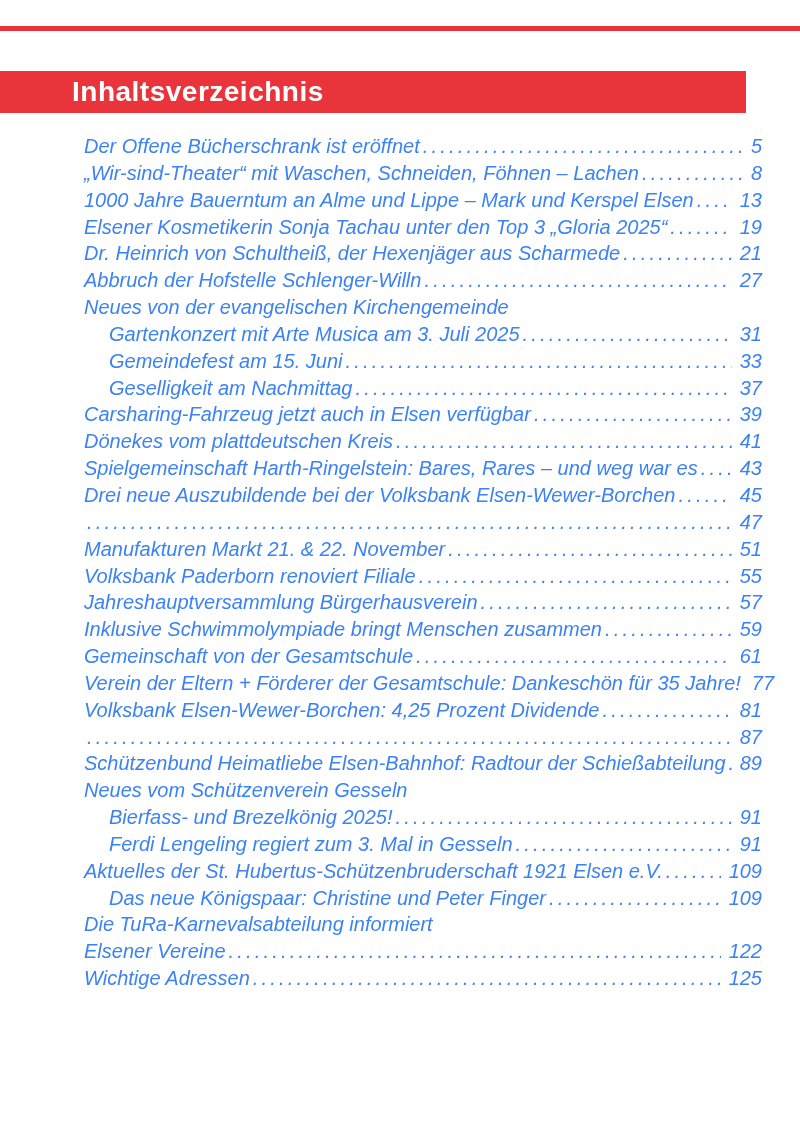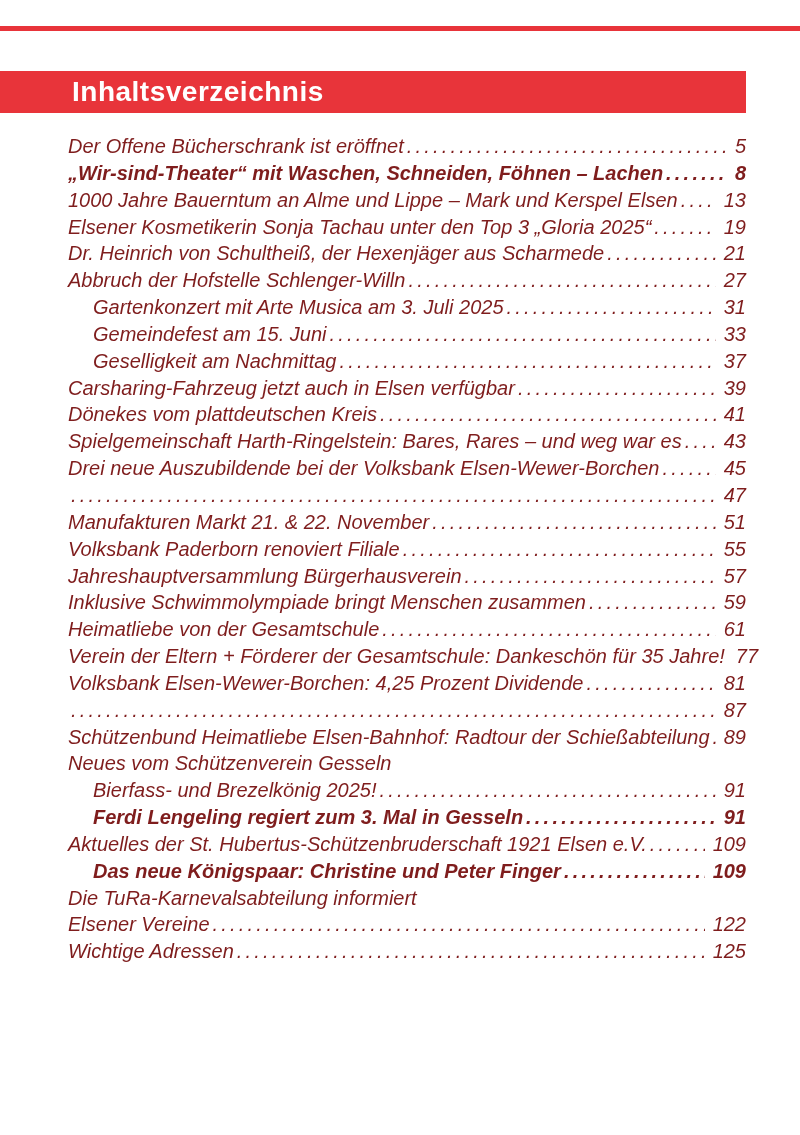--- a/index.html
+++ b/index.html
@@ -36,34 +36,34 @@
     padding-left: 72px;
     line-height: 42px;
     font-size: 28px;
     font-weight: bold;
     color: #ffffff;
     letter-spacing: 0.5px;
   }
   .toc {
     position: absolute;
     top: 133px;
-    left: 68px;
+    left: 84px;
     width: 678px;
-    color: #7f1d1d;
+    color: #3b82f6;
   }
   .toc-row {
     display: flex;
     align-items: baseline;
     height: 26.85px;
     line-height: 26.85px;
     font-size: 20px;
     font-style: italic;
     white-space: nowrap;
   }
-  .toc-row.bold { font-weight: bold; }
+  .toc-row.bold { font-weight: normal; }
   .toc-row.indent .toc-title { padding-left: 25px; }
   .toc-title { flex: 0 0 auto; }
   .toc-dots {
     flex: 1 1 auto;
     overflow: hidden;
     white-space: nowrap;
     margin: 0 8px 0 3px;
   }
   .toc-dots::after {
     content: "..........................................................................................................";
@@ -122,20 +122,24 @@
       <div class="toc-row">
       <span class="toc-title">Dr. Heinrich von Schultheiß, der Hexenjäger aus Scharmede</span>
       <span class="toc-dots"></span>
       <span class="toc-page">21</span>
     </div>
       <div class="toc-row">
       <span class="toc-title">Abbruch der Hofstelle Schlenger-Willn</span>
       <span class="toc-dots"></span>
       <span class="toc-page">27</span>
     </div>
+      <div class="toc-row">
+      <span class="toc-title">Neues von der evangelischen Kirchengemeinde</span>
+
+    </div>
       <div class="toc-row indent">
       <span class="toc-title">Gartenkonzert mit Arte Musica am 3. Juli 2025</span>
       <span class="toc-dots"></span>
       <span class="toc-page">31</span>
     </div>
       <div class="toc-row indent">
       <span class="toc-title">Gemeindefest am 15. Juni</span>
       <span class="toc-dots"></span>
       <span class="toc-page">33</span>
     </div>
@@ -182,21 +186,21 @@
       <span class="toc-title">Jahreshauptversammlung Bürgerhausverein</span>
       <span class="toc-dots"></span>
       <span class="toc-page">57</span>
     </div>
       <div class="toc-row">
       <span class="toc-title">Inklusive Schwimmolympiade bringt Menschen zusammen</span>
       <span class="toc-dots"></span>
       <span class="toc-page">59</span>
     </div>
       <div class="toc-row">
-      <span class="toc-title">Heimatliebe von der Gesamtschule</span>
+      <span class="toc-title">Gemeinschaft von der Gesamtschule</span>
       <span class="toc-dots"></span>
       <span class="toc-page">61</span>
     </div>
       <div class="toc-row">
       <span class="toc-title">Verein der Eltern + Förderer der Gesamtschule: Dankeschön für 35 Jahre!</span>
       <span class="toc-dots"></span>
       <span class="toc-page">77</span>
     </div>
       <div class="toc-row">
       <span class="toc-title">Volksbank Elsen-Wewer-Borchen: 4,25 Prozent Dividende</span>

